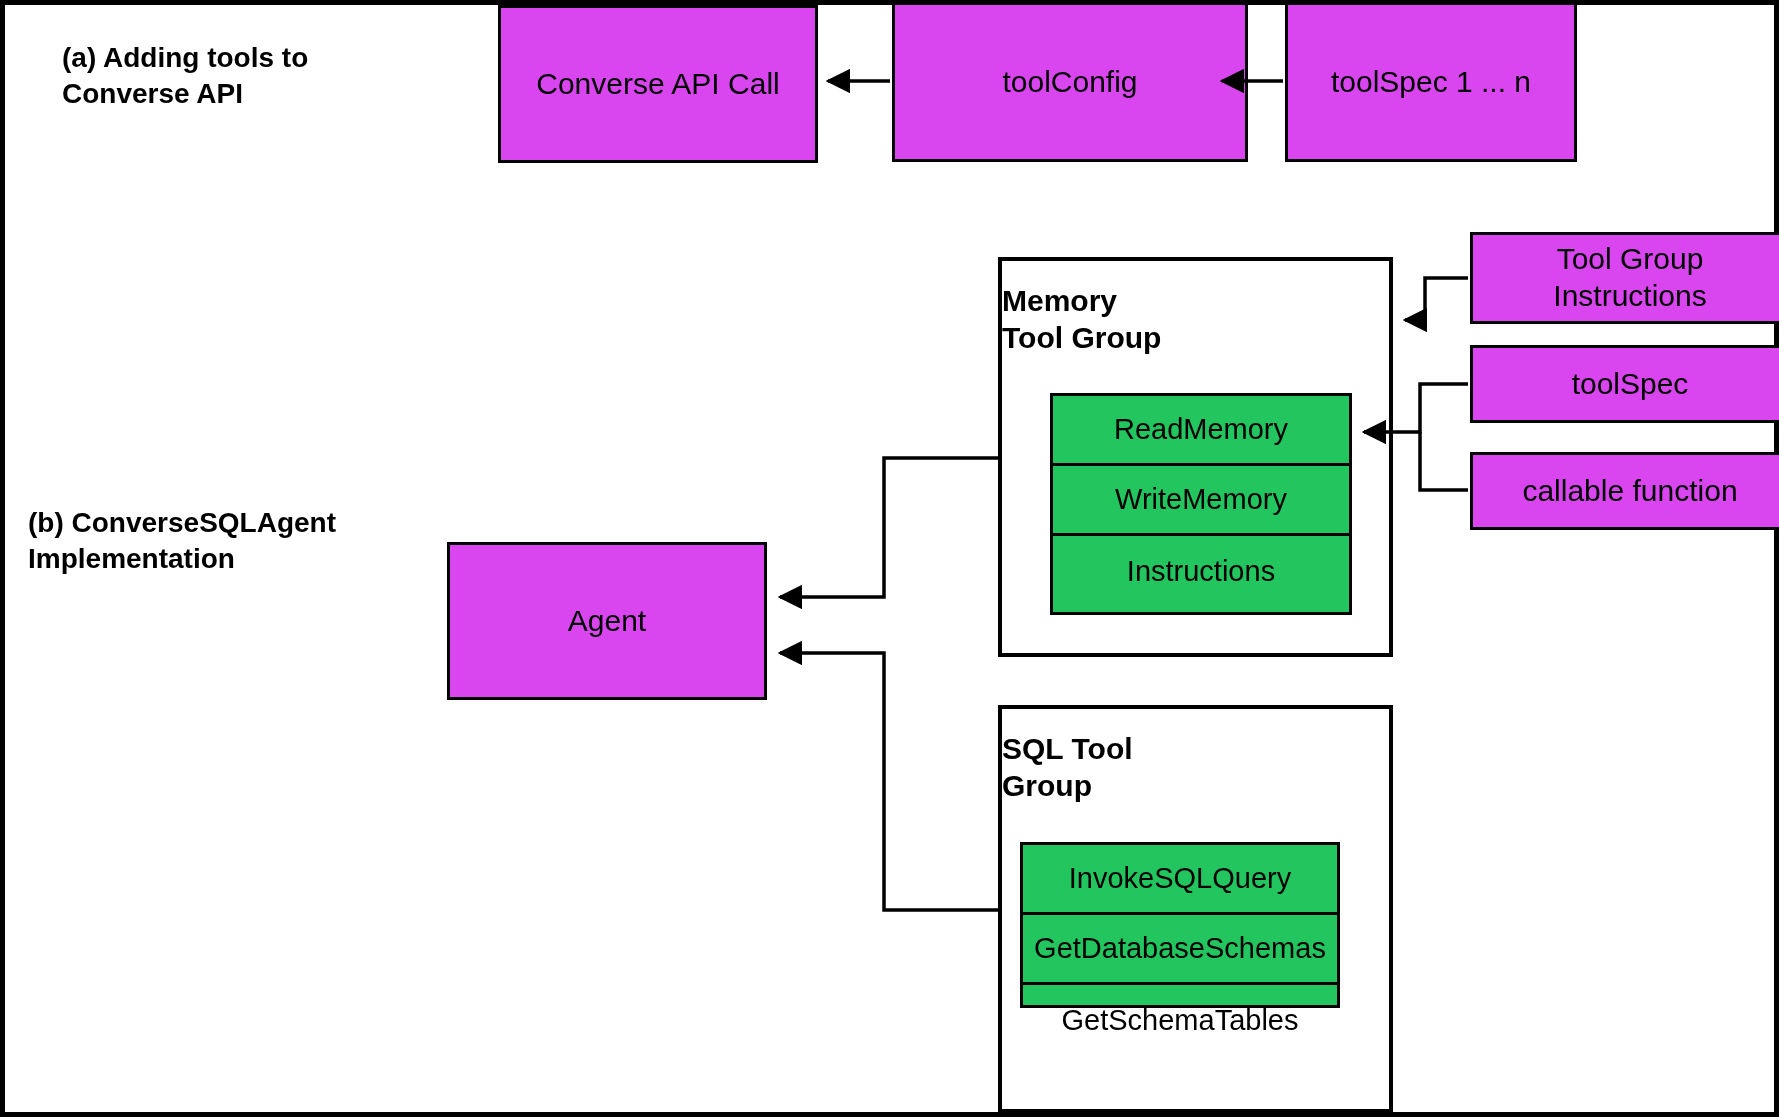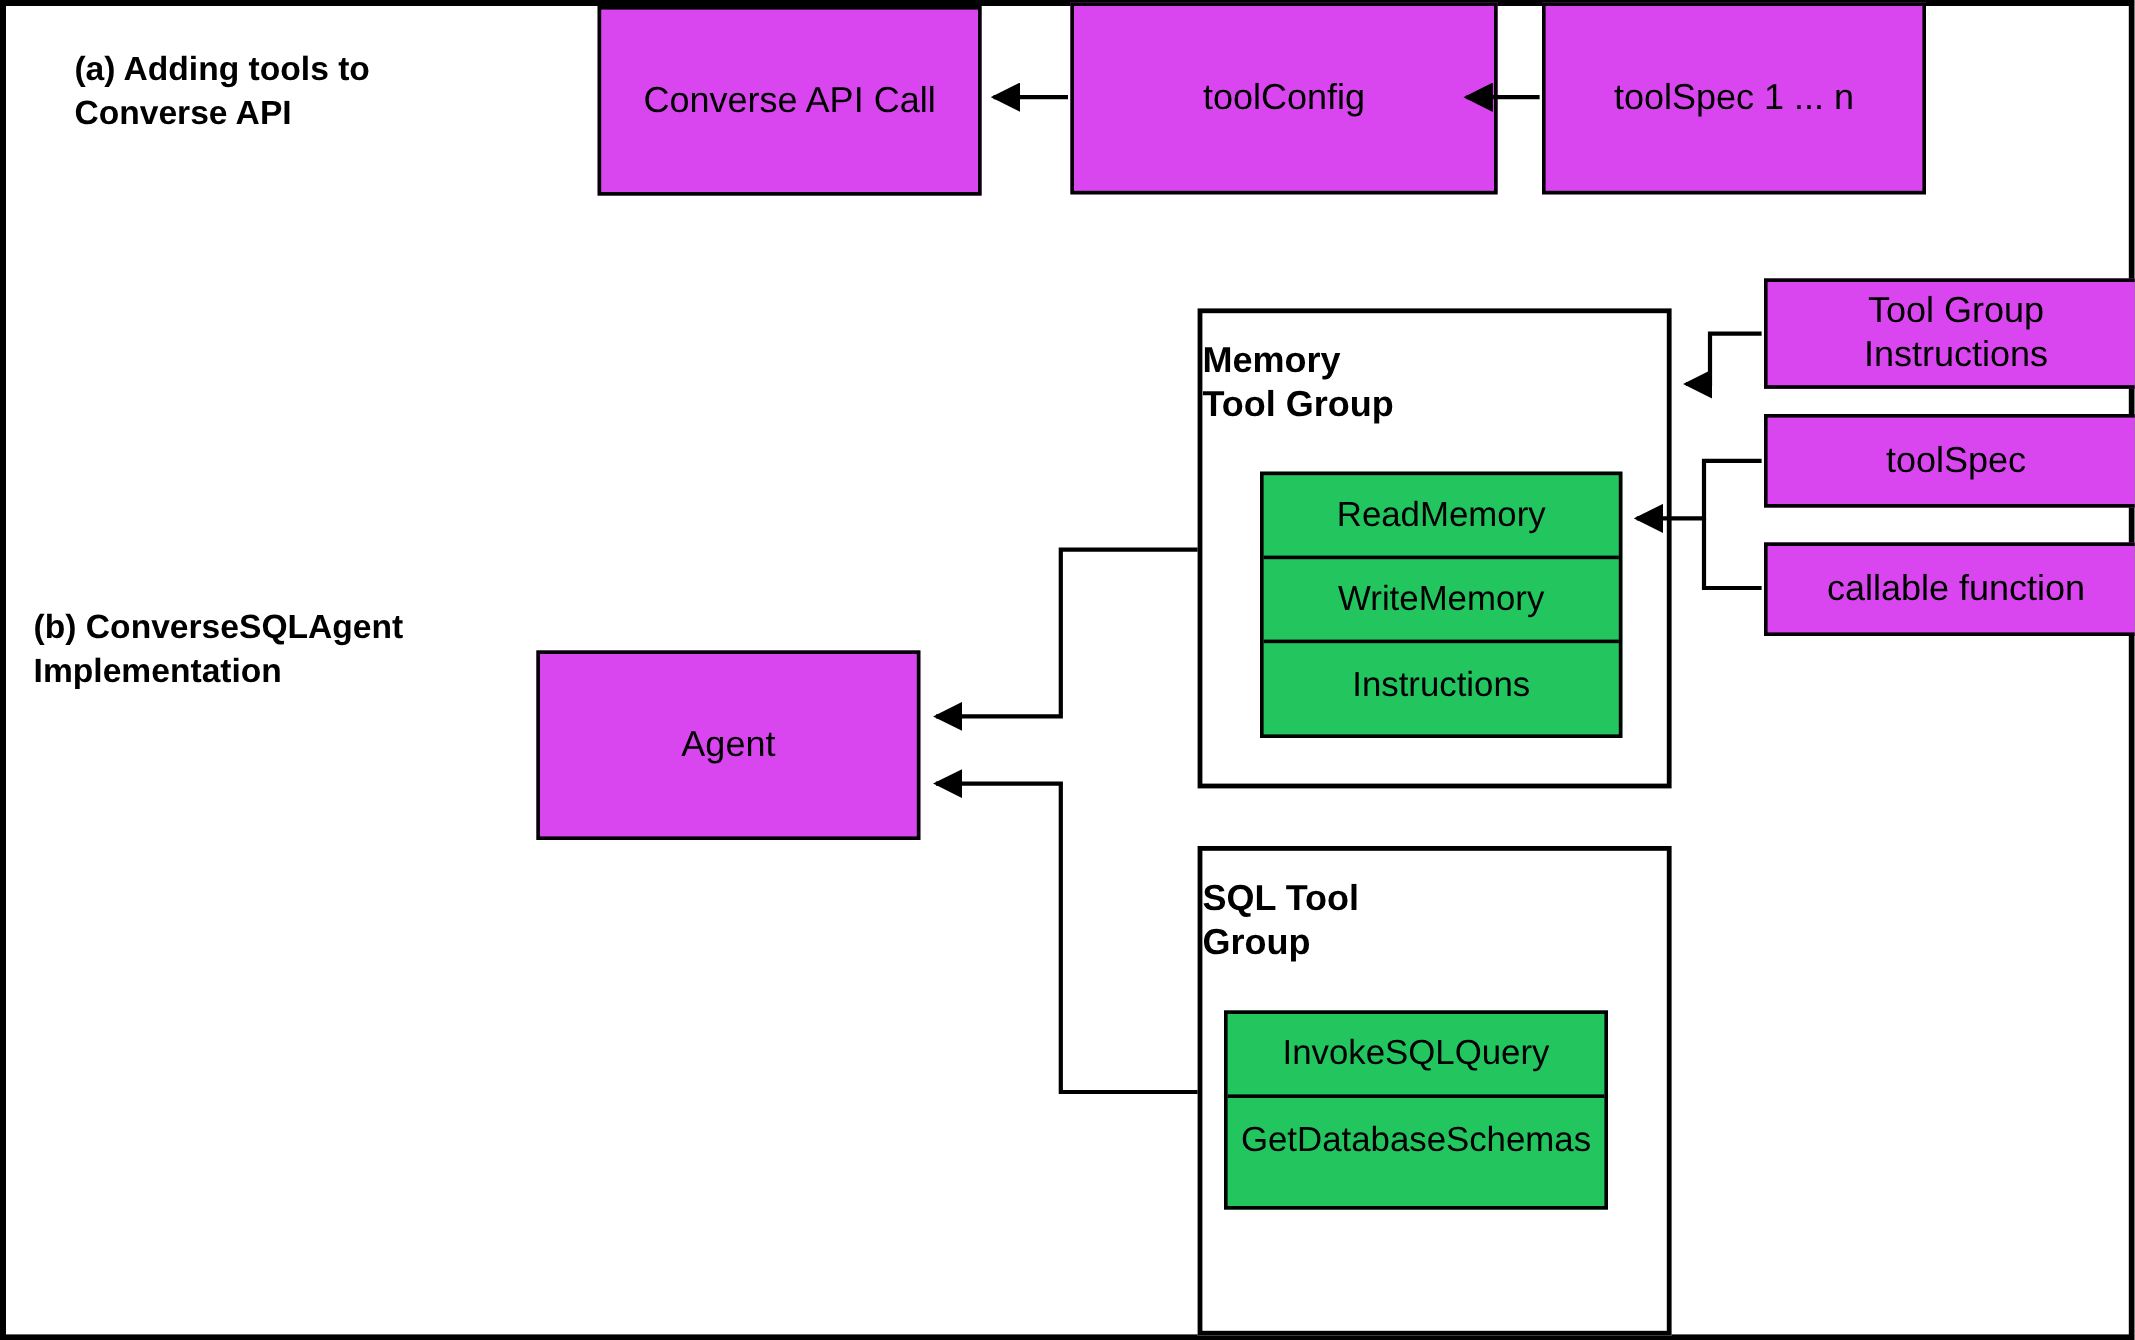--- a/index.html
+++ b/index.html
@@ -100,41 +100,42 @@
   <div class="caption" style="left:28px; top:505px; width:360px;">(b) ConverseSQLAgent
 Implementation</div>
 
   <div class="caption" style="left:62px; top:40px; width:330px;">(a) Adding tools to
 Converse API</div>
 
   <div class="box" style="left:498px; top:5px; width:320px; height:158px;">Converse API Call</div>
 
   <div class="box" style="left:892px; top:2px; width:356px; height:160px;">toolConfig</div>
 
-  <div class="box" style="left:1285px; top:2px; width:320px; height:160px;">toolSpec 1 ... n</div>
+  <div class="box" style="left:1285px; top:2px; width:292px; height:160px;">toolSpec 1 ... n</div>
 
   <div class="box" style="left:447px; top:542px; width:320px; height:158px;">Agent</div>
 
   <div class="group-box" style="left:998px; top:257px; width:395px; height:400px;">
     <div class="group-title" style="top:22px;">Memory
 Tool Group</div>
   </div>
   <div class="sublist" style="left:1050px; top:393px; width:302px; height:222px;">
     <div class="subitem">ReadMemory</div>
     <div class="subitem">WriteMemory</div>
     <div class="subitem">Instructions</div>
   </div>
 
   <div class="group-box" style="left:998px; top:705px; width:395px; height:408px;">
     <div class="group-title" style="top:22px;">SQL Tool
 Group</div>
   </div>
   <div class="sublist" style="left:1020px; top:842px; width:320px; height:166px;">
     <div class="subitem">InvokeSQLQuery</div>
     <div class="subitem">GetDatabaseSchemas</div>
+    <div class="subitem">GetSchemaTables</div>
   </div>
 
   <div class="box" style="left:1470px; top:232px; width:320px; height:92px;">Tool Group
 Instructions</div>
 
   <div class="box" style="left:1470px; top:345px; width:320px; height:78px;">toolSpec</div>
 
   <div class="box" style="left:1470px; top:452px; width:320px; height:78px;">callable function</div>
 
   <svg class="conn">

